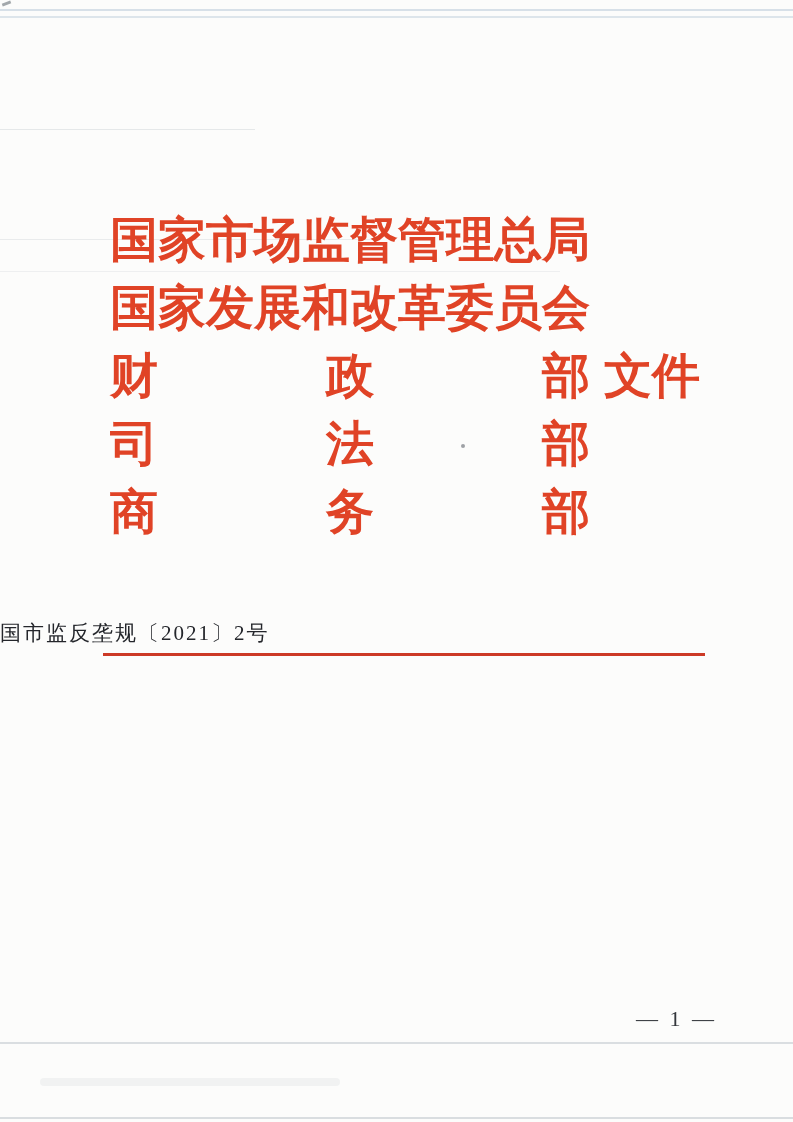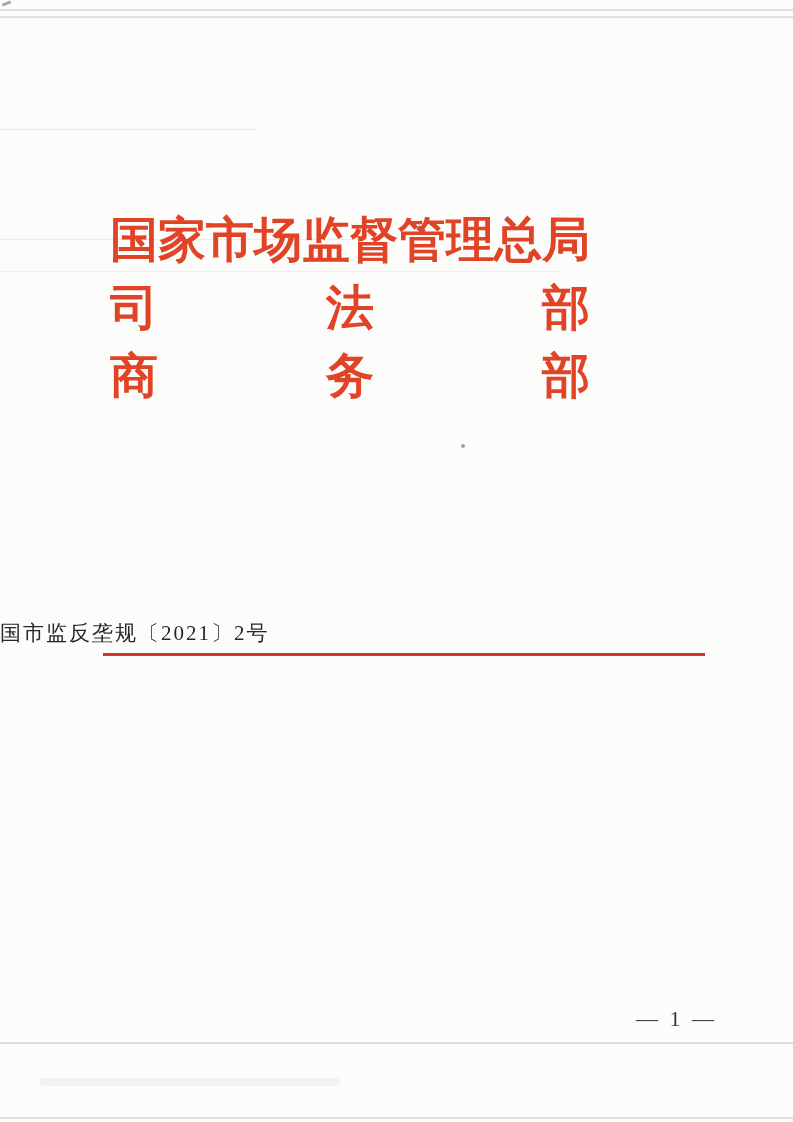--- a/index.html
+++ b/index.html
@@ -142,23 +142,26 @@
   <div class="artifact art-hair-a"></div>
   <div class="artifact art-hair-b"></div>
   <div class="artifact art-hair-c"></div>
   <div class="artifact art-dot"></div>
   <div class="artifact art-smudge"></div>
   <div class="artifact art-bottom-1"></div>
   <div class="artifact art-bottom-2"></div>
 
   <div class="letterhead">
     <div class="agency-line">国家市场监督管理总局</div>
+    <div class="agency-line">国家发展和改革委员会</div>
+    <div class="agency-line">财政部</div>
     <div class="agency-line">司法部</div>
     <div class="agency-line">商务部</div>
   </div>
+  <div class="doc-type">文件</div>
 
   <div class="doc-number">国市监反垄规〔2021〕2号</div>
 
   <div class="red-divider"></div>
 
 
 
   <div class="page-number">— 1 —</div>
 
 </div>

